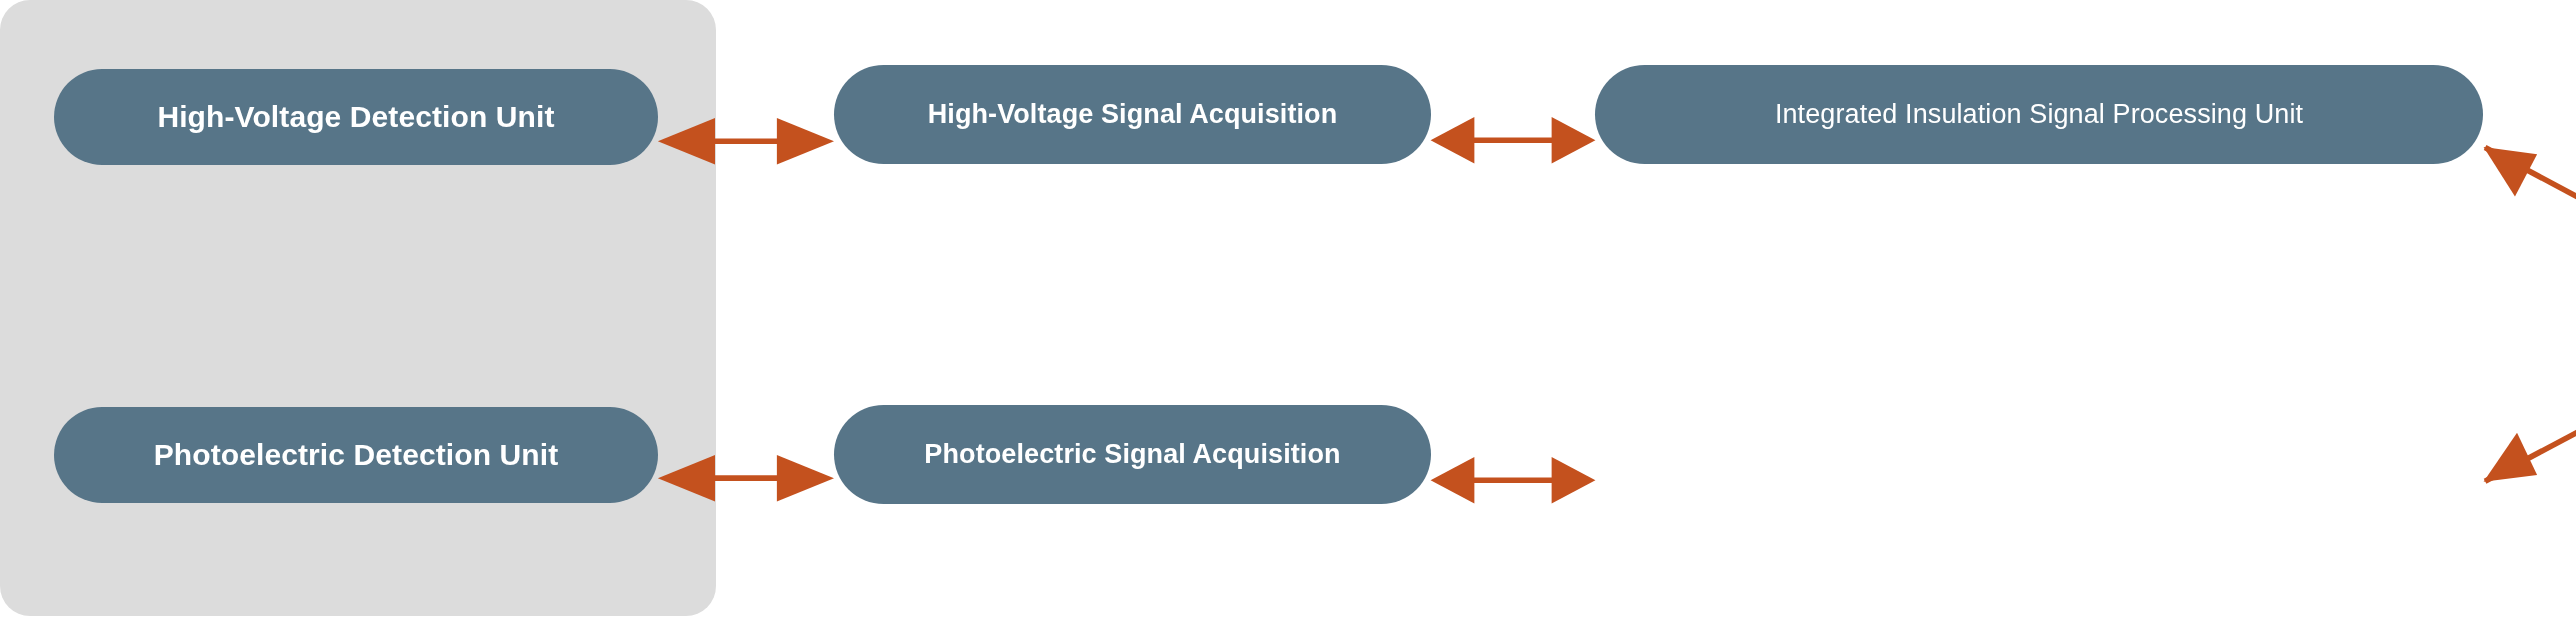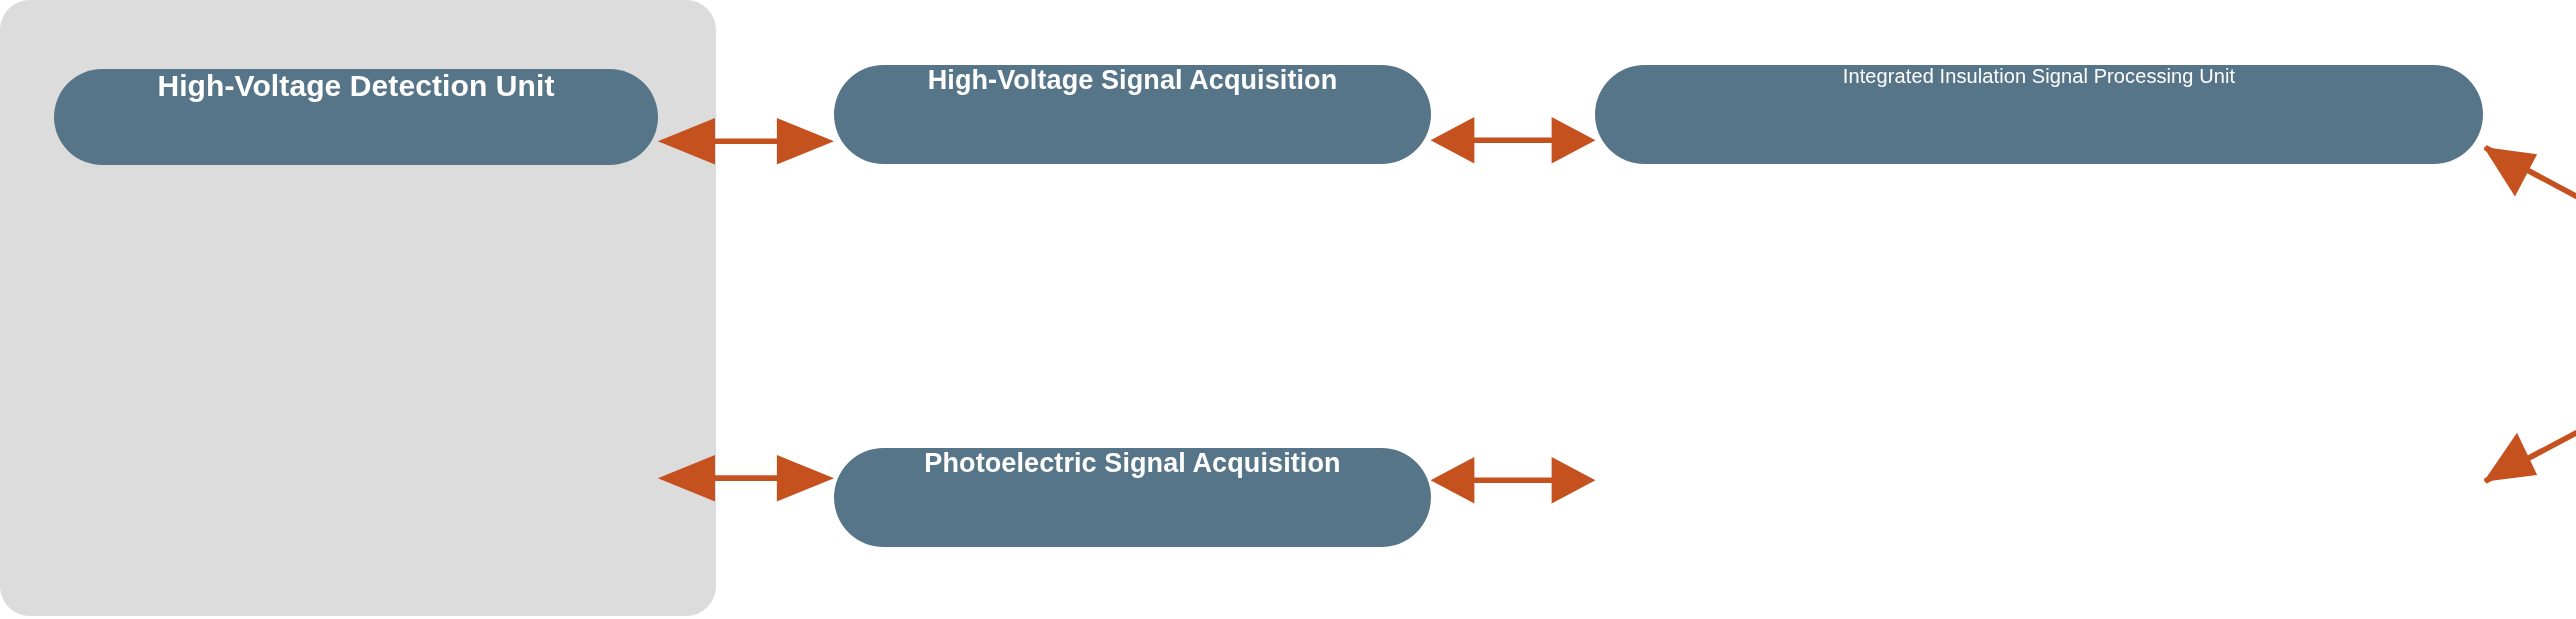--- a/index.html
+++ b/index.html
@@ -29,21 +29,21 @@
     pointer-events: none;
   }
   .group-container {
     position: absolute;
     background: #dcdcdc;
     border-radius: 30px;
   }
   .node {
     position: absolute;
     display: flex;
-    align-items: flex-start;
+    align-items: center;
     justify-content: center;
     box-sizing: border-box;
     background: #577588;
     color: #ffffff;
     text-align: center;
     line-height: 1.15;
     letter-spacing: 0.1px;
   }
   .node-label {
     display: block;
@@ -65,29 +65,29 @@
   
   .node-acq {
     left: 834px;
     width: 597px;
     height: 99px;
     border-radius: 50px;
     font-size: 27px;
     font-weight: bold;
   }
   #node-hv-acq { top: 65px; }
-  #node-pe-acq { top: 405px; margin-top: 43px; }
+  #node-pe-acq { top: 405px; }
 
   
   .node-proc {
     left: 1595px;
     width: 888px;
     height: 99px;
     border-radius: 50px;
-    font-size: 20px;
+    font-size: 27px;
     font-weight: normal;
   }
   #node-ins-proc { top: 65px; }
   #node-def-proc { top: 405px; }
 </style>
 </head>
 <body>
 
 <div id="diagram-root">
 
@@ -129,20 +129,23 @@
       <line x1="4824" y1="934" x2="5368" y2="645" stroke="#c4511e" stroke-width="11"></line>
       <polygon points="4821,935 4886,840 4925,922" fill="#c4511e"></polygon>
       <polygon points="5371,643 5310,738 5268,657" fill="#c4511e"></polygon>
     </g>
   </svg>
 
   <div class="node node-detect" id="node-hv-detect">
     <span class="node-label">High-Voltage Detection Unit</span>
   </div>
 
+  <div class="node node-detect" id="node-pe-detect">
+    <span class="node-label">Photoelectric Detection Unit</span>
+  </div>
 
   <div class="node node-acq" id="node-hv-acq">
     <span class="node-label">High-Voltage Signal Acquisition</span>
   </div>
 
   <div class="node node-acq" id="node-pe-acq">
     <span class="node-label">Photoelectric Signal Acquisition</span>
   </div>
 
   <div class="node node-proc" id="node-ins-proc">

